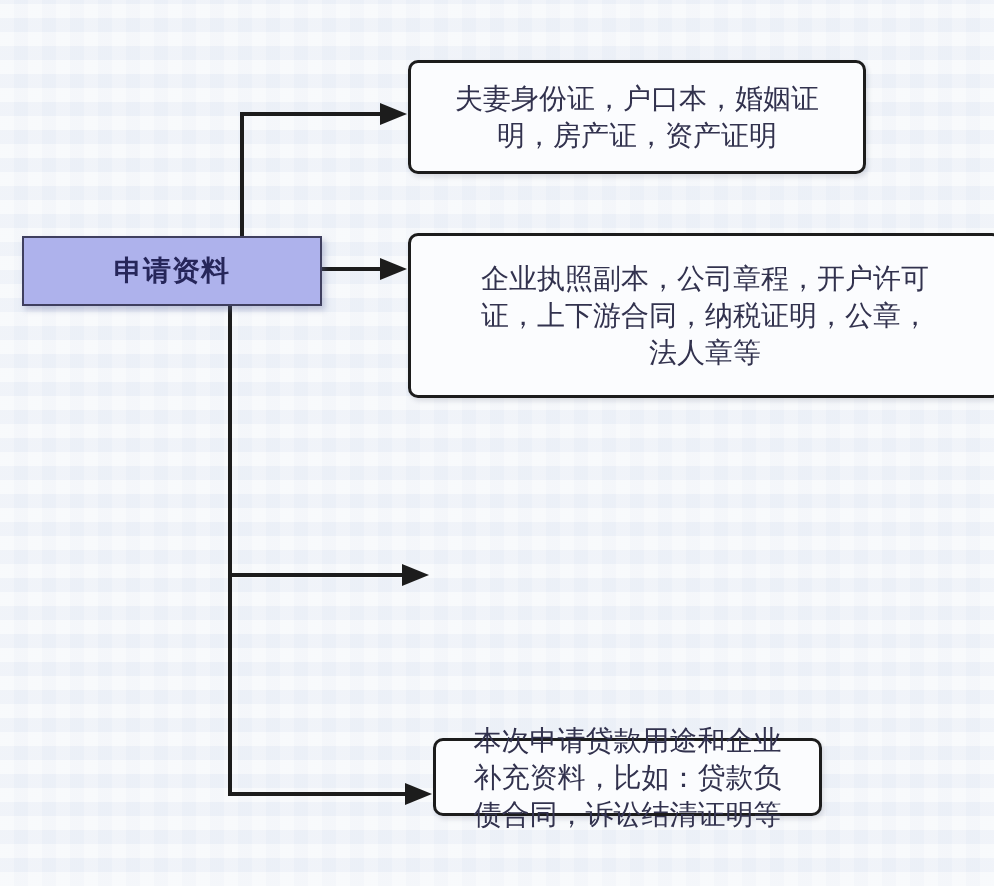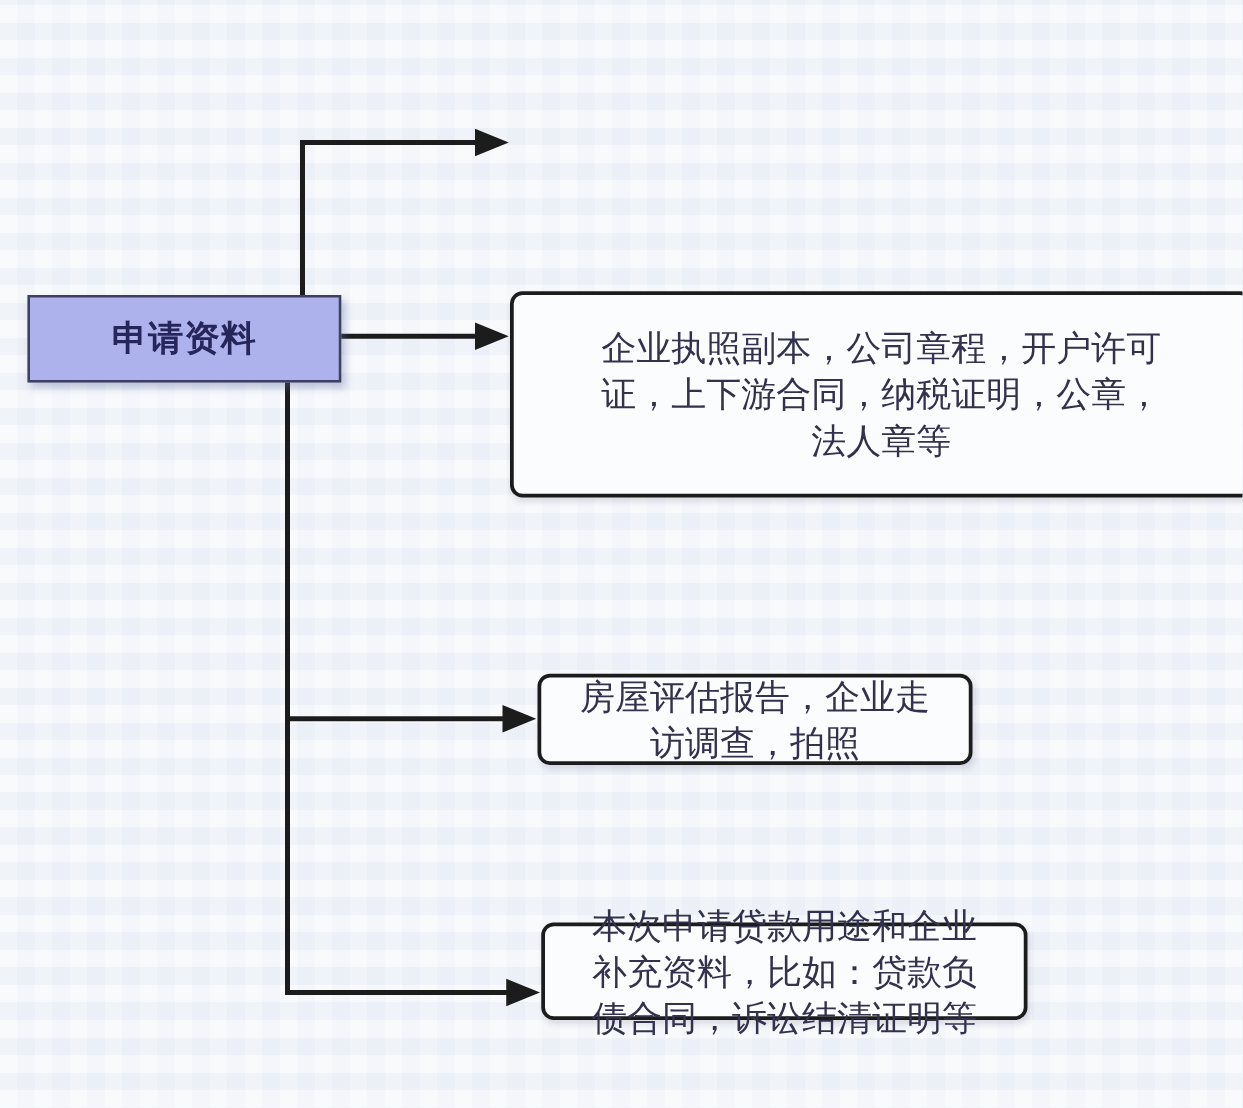--- a/index.html
+++ b/index.html
@@ -48,21 +48,21 @@
     position:absolute;
     z-index:2;
     display:flex;
     align-items:center;
     justify-content:center;
     box-sizing:border-box;
     text-align:center;
   }
   .root-node{
     left:22px;top:236px;
-    width:251px;height:70px;
+    width:300px;height:70px;
     background:var(--root-fill);
     border:2px solid var(--root-border);
     color:var(--root-text);
     font-size:28px;
     font-weight:600;
     letter-spacing:1px;
     box-shadow:3px 4px 6px rgba(100,110,160,.35);
   }
   .branch-box{
     background:var(--box-fill);
@@ -102,31 +102,31 @@
     <polygon class="arrowhead" points="402,564 429,575 402,586"></polygon>
 
     <line class="connector" x1="230" y1="794" x2="405" y2="794"></line>
     <polygon class="arrowhead" points="405,783 432,794 405,805"></polygon>
   </svg>
 
   <div class="node root-node">
     <span class="box-text">申请资料</span>
   </div>
 
+  <div class="node branch-box box-1">
+    <span class="box-text">夫妻身份证，户口本，婚姻证
+明，房产证，资产证明</span>
+  </div>
 
   <div class="node branch-box box-2">
     <span class="box-text">企业执照副本，公司章程，开户许可
 证，上下游合同，纳税证明，公章，
 法人章等</span>
   </div>
 
-  <div class="node branch-box box-3">
-    <span class="box-text">房屋评估报告，企业走
-访调查，拍照</span>
-  </div>
 
   <div class="node branch-box box-4">
     <span class="box-text">本次申请贷款用途和企业
 补充资料，比如：贷款负
 债合同，诉讼结清证明等</span>
   </div>
 
 </div>
 
 </body></html>

